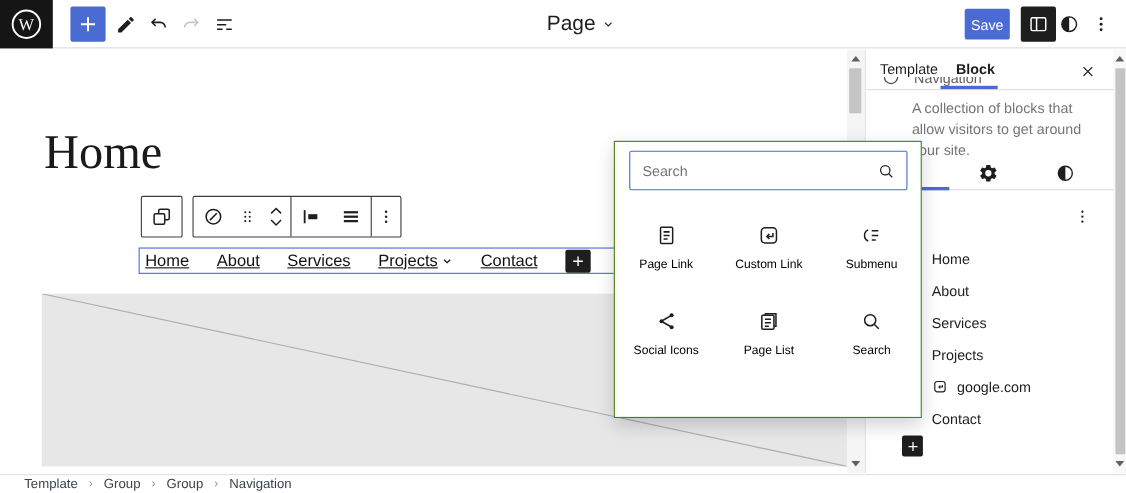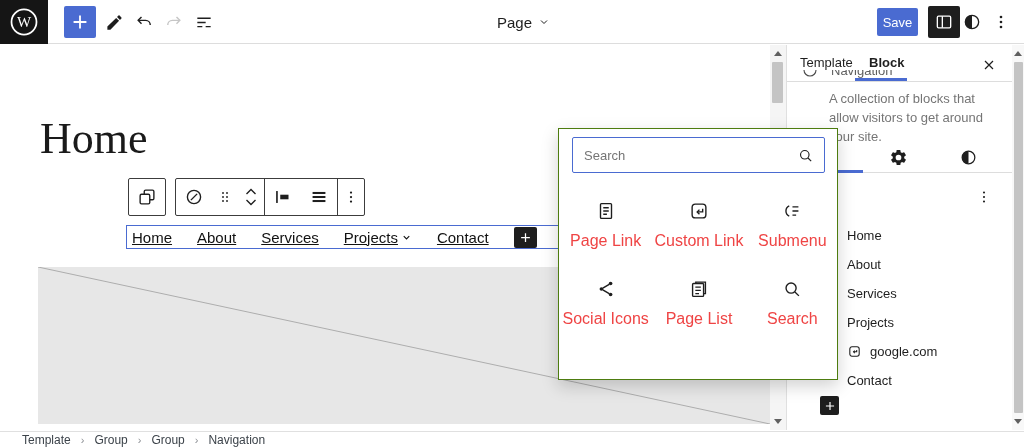--- a/index.html
+++ b/index.html
@@ -12,21 +12,21 @@
   .topbar { left:0; top:0; width:1024px; height:44px; background:#fff;
             border-bottom:1px solid #ddd; z-index:40; }
   .wp-logo-btn { left:0; top:0; width:48px; height:44px; background:#151515;
                  display:flex; align-items:center; justify-content:center; cursor:pointer; }
   .inserter-btn { left:64px; top:6px; width:32px; height:32px; background:var(--accent);
                   border:none; border-radius:2px; color:#fff; display:flex; align-items:center;
                   justify-content:center; cursor:pointer; }
   .tb-icon { border:none; background:none; display:flex; align-items:center;
              justify-content:center; width:28px; height:32px; cursor:pointer; }
   .page-switcher { left:497px; top:12px; height:20px; display:flex; align-items:center;
-                   gap:6px; font-size:15px; cursor:pointer; }
+                   gap:6px; font-size:19px; cursor:pointer; }
   .view-link { left:880px; top:14px; font-size:13px; color:var(--accent); cursor:pointer; text-decoration:none; }
   .save-btn { left:877px; top:8px; width:41px; height:28px; background:var(--accent);
               color:#fff; border:none; border-radius:2px; font-size:13px; cursor:pointer; }
   .panel-toggle { left:928px; top:6px; width:32px; height:32px; background:#1e1e1e;
                   border:none; border-radius:2px; display:flex; align-items:center;
                   justify-content:center; cursor:pointer; }
 
   
   .canvas { left:0; top:45px; width:770px; height:385px; background:#fff; }
   .page-title { left:40px; top:68px; font-family:"Liberation Serif", serif;
@@ -85,21 +85,21 @@
   .search-wrap { position:absolute; left:13px; top:8px; width:253px; height:36px;
                  border:1.5px solid var(--accent); border-radius:2px; display:flex; align-items:center; }
   .search-input { flex:1; border:none; outline:none; font-size:13px; padding:0 8px 0 11px;
                   font-family:"Liberation Sans", sans-serif; color:#1e1e1e; min-width:0; background:transparent; }
   .search-input::placeholder { color:#757575; }
   .search-glyph { margin-right:10px; display:flex; }
   .ins-grid { position:absolute; left:0; top:60px; width:280px; display:grid;
               grid-template-columns:repeat(3, 1fr); row-gap:6px; }
   .ins-item { height:72px; display:flex; flex-direction:column; align-items:center;
               justify-content:center; gap:10px; background:none; border:none; cursor:pointer; }
-  .ins-label { font-size:16px; color:#ef4444; }
+  .ins-label { font-size:11px; color:#000000; }
   .browse-all { position:absolute; left:0; bottom:0; width:278px; height:34px; background:#1e1e1e;
                 color:#fff; border:none; font-size:13px; cursor:pointer; }
 
   
   .footer { left:0; top:431px; width:1024px; height:17px; background:#fff;
             border-top:1px solid #e0e0e0; z-index:40; display:flex; align-items:center; }
   .crumbs { display:flex; align-items:center; gap:10px; margin-left:22px; font-size:12px; color:#3c434a; }
   .crumb { cursor:pointer; }
   .crumb-sep { color:#8c8f94; font-size:11px; }
 

